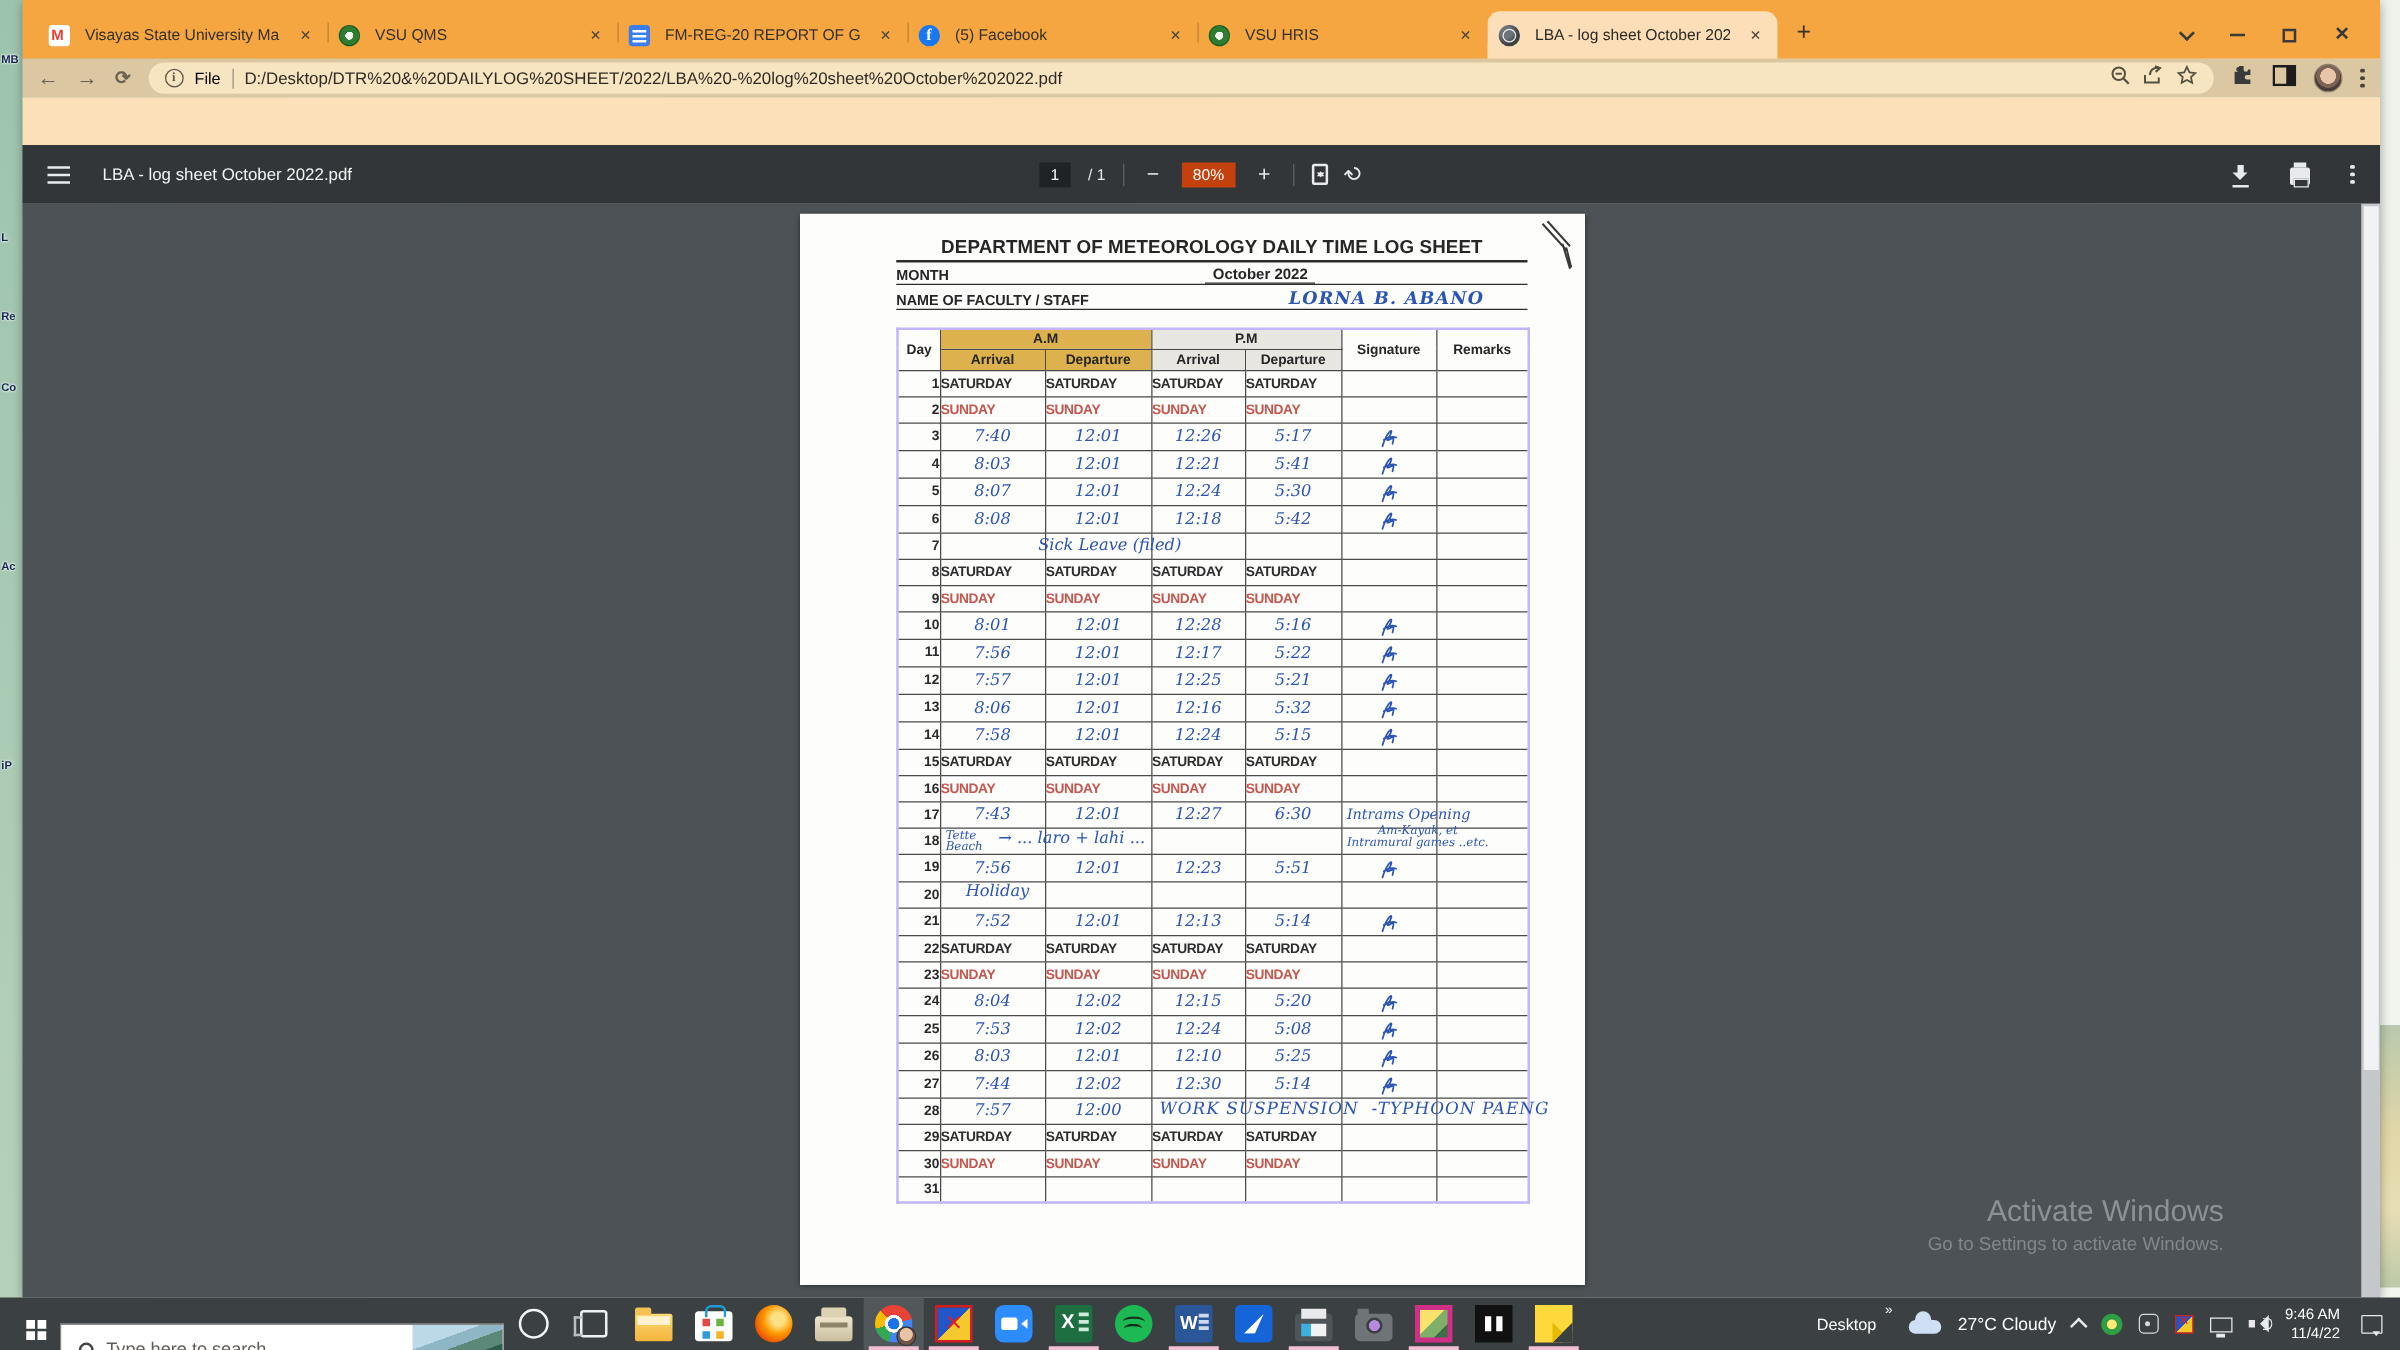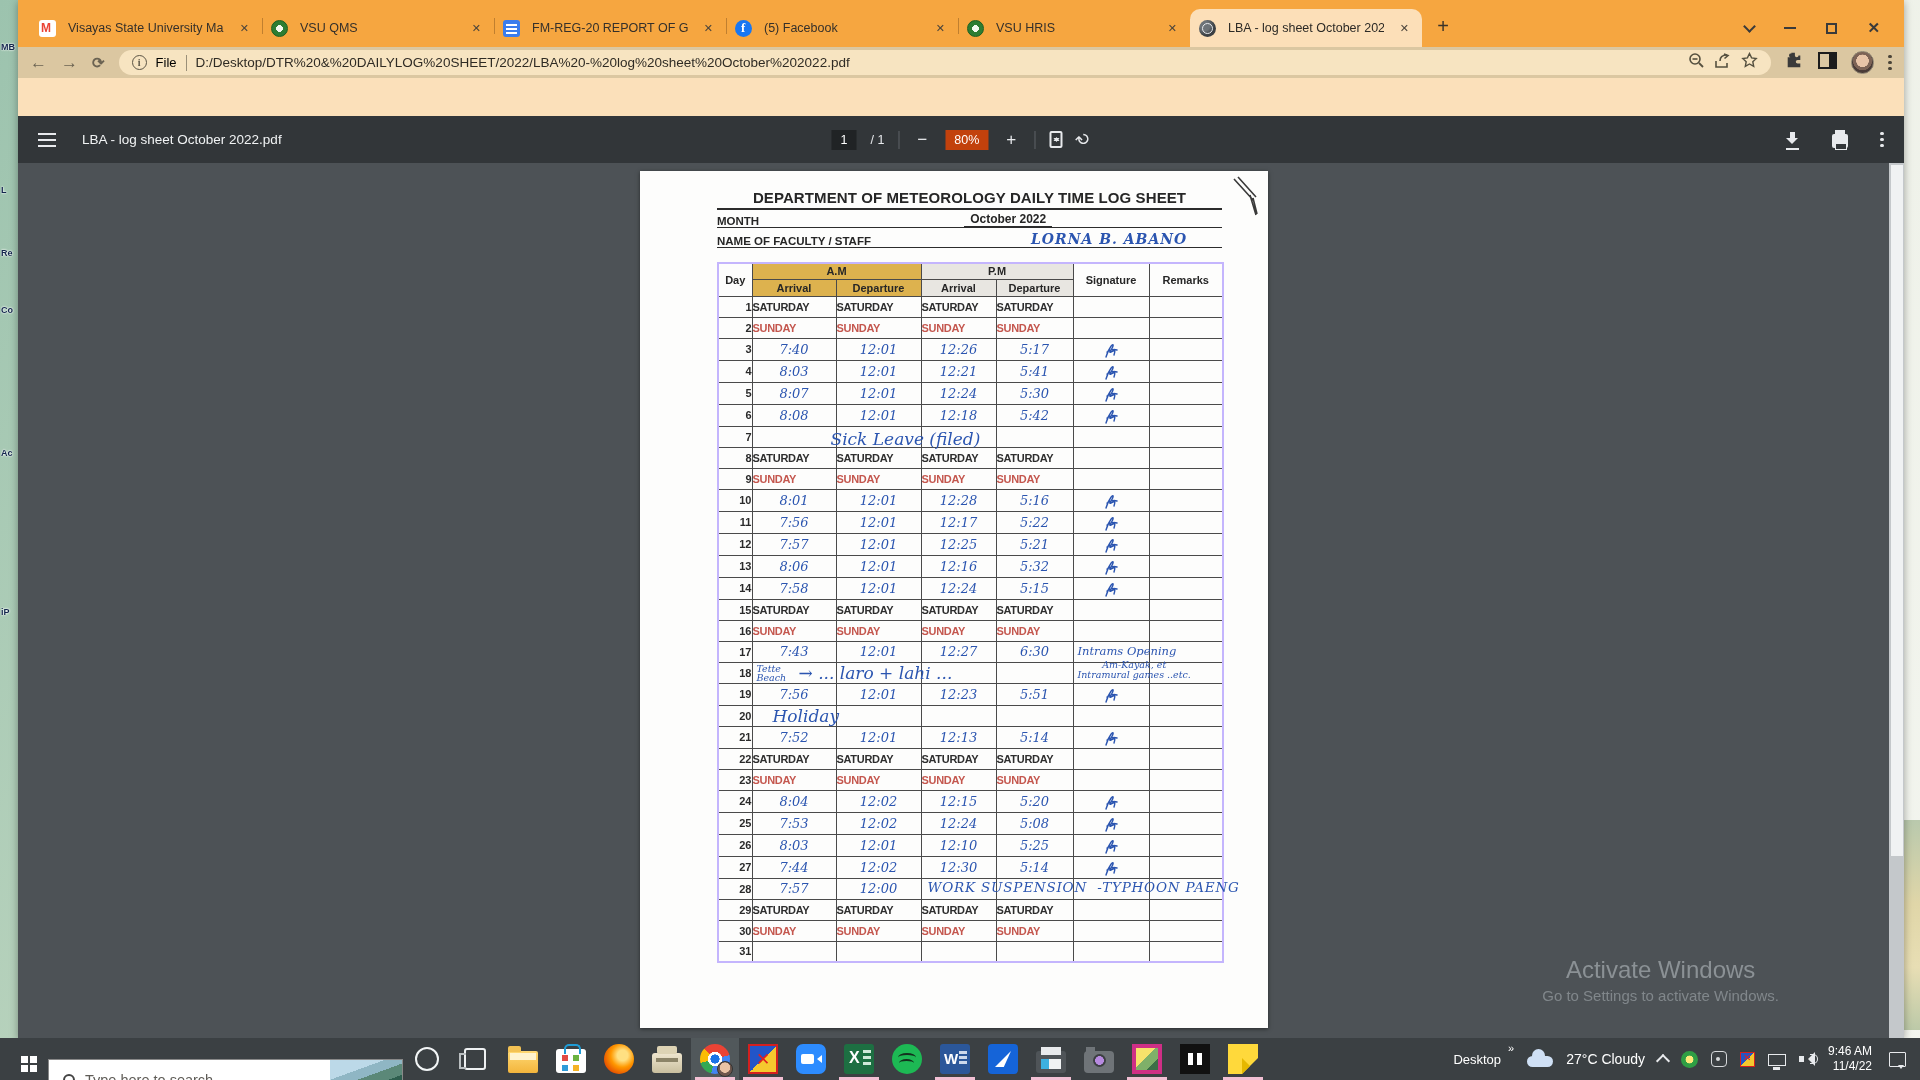--- a/index.html
+++ b/index.html
@@ -86,21 +86,21 @@
   .print-ic{position:relative;width:16px;height:14px;background:#e8eaed;border-radius:2px;margin-top:2px;}
   .print-ic::before{content:"";position:absolute;left:3px;top:-4px;width:10px;height:4px;background:#e8eaed;}
   .print-ic::after{content:"";position:absolute;left:3px;bottom:-2px;width:10px;height:5px;background:#323639;border:1.5px solid #e8eaed;}
   .kebab{color:#e8eaed;font-size:15px;letter-spacing:0;line-height:6px;width:4px;}
   .kebab i{display:block;width:3.5px;height:3.5px;border-radius:50%;background:#e8eaed;margin:2.5px 0;}
   .kebab-dark i{background:#4a4438;}
 
   .pdfcontent{flex:1;position:relative;background:#4d5256;min-height:0;}
   .vscroll{position:absolute;right:0;top:0;bottom:0;width:15px;background:#c4c8cb;}
   .vthumb{position:absolute;left:1.5px;right:1.5px;top:2px;height:79%;background:#f0f2f3;}
-  .watermark{position:absolute;right:125px;bottom:34px;color:#878d91;text-align:center;margin-left:46px;}
+  .watermark{position:absolute;right:125px;bottom:34px;color:#878d91;text-align:right;margin-left:46px;}
   .wm1{font-size:24px;font-weight:300;color:#8b9195;}
   .wm2{font-size:15px;color:#81878b;margin-top:3px;}
 
   
   .page{position:absolute;left:622px;top:8px;width:628px;height:857px;background:#fdfdfc;
     box-shadow:0 1px 4px rgba(0,0,0,.5);color:#262626;}
   .pen-scribble{position:absolute;right:6px;top:4px;}
   .doc-head{margin:18px 46px 0 77px;width:505px;}
   .doc-title{text-align:center;font-weight:bold;font-size:15px;letter-spacing:.1px;padding-bottom:2px;border-bottom:2px solid #2c2c2c;}
   .head-row{display:flex;align-items:flex-end;border-bottom:1.6px solid #2c2c2c;height:18px;font-weight:bold;font-size:11.5px;}
@@ -116,21 +116,21 @@
   .th-pm{background:#e8e6e1;}
   .col-day{width:34px;}.col-aa{width:84px;}.col-ad{width:85px;}.col-pa{width:75px;}
   .col-pd{width:77px;}.col-sg{width:76px;}.col-rm{width:74px;}
   tr.body-row{height:21px;}
   td.day{font-size:11px;font-weight:bold;text-align:right;padding-right:3px;color:#2a2a2a;}
   td.print{font-size:11px;font-weight:bold;padding-left:3px;color:#2e2e2e;letter-spacing:-.3px;white-space:nowrap;}
   tr.sun td.print{color:#c4574e;}
   td.hand,.flow,.remark{font-family:"DejaVu Serif",serif;font-style:italic;color:#2b55b0;}
   td.hand{font-size:13px;text-align:center;white-space:nowrap;}
   td.hand.two-line{font-size:9.5px;line-height:9px;white-space:pre-line;text-align:left;padding-left:4px;}
-  .flow{position:absolute;top:2px;left:4px;font-size:17px;white-space:pre;z-index:3;}
+  .flow{position:absolute;top:2px;left:4px;font-size:13px;white-space:pre;z-index:3;}
   .remark{position:absolute;top:2px;left:4px;font-size:11.5px;white-space:pre;z-index:3;}
   tr.r7 .flow{left:-6px;}
   tr.r18 .flow{left:-38px;top:0;}
   tr.r20 .flow{left:20px;top:0;}
   tr.r28 .flow{left:6px;font-size:13.5px;letter-spacing:.8px;top:0;}
   tr.r18 .remark{font-size:9.5px;line-height:10px;top:-3px;}
   td.sigcell{text-align:center;}
   td.sigcell svg{vertical-align:middle;margin-top:1px;}
 
   

